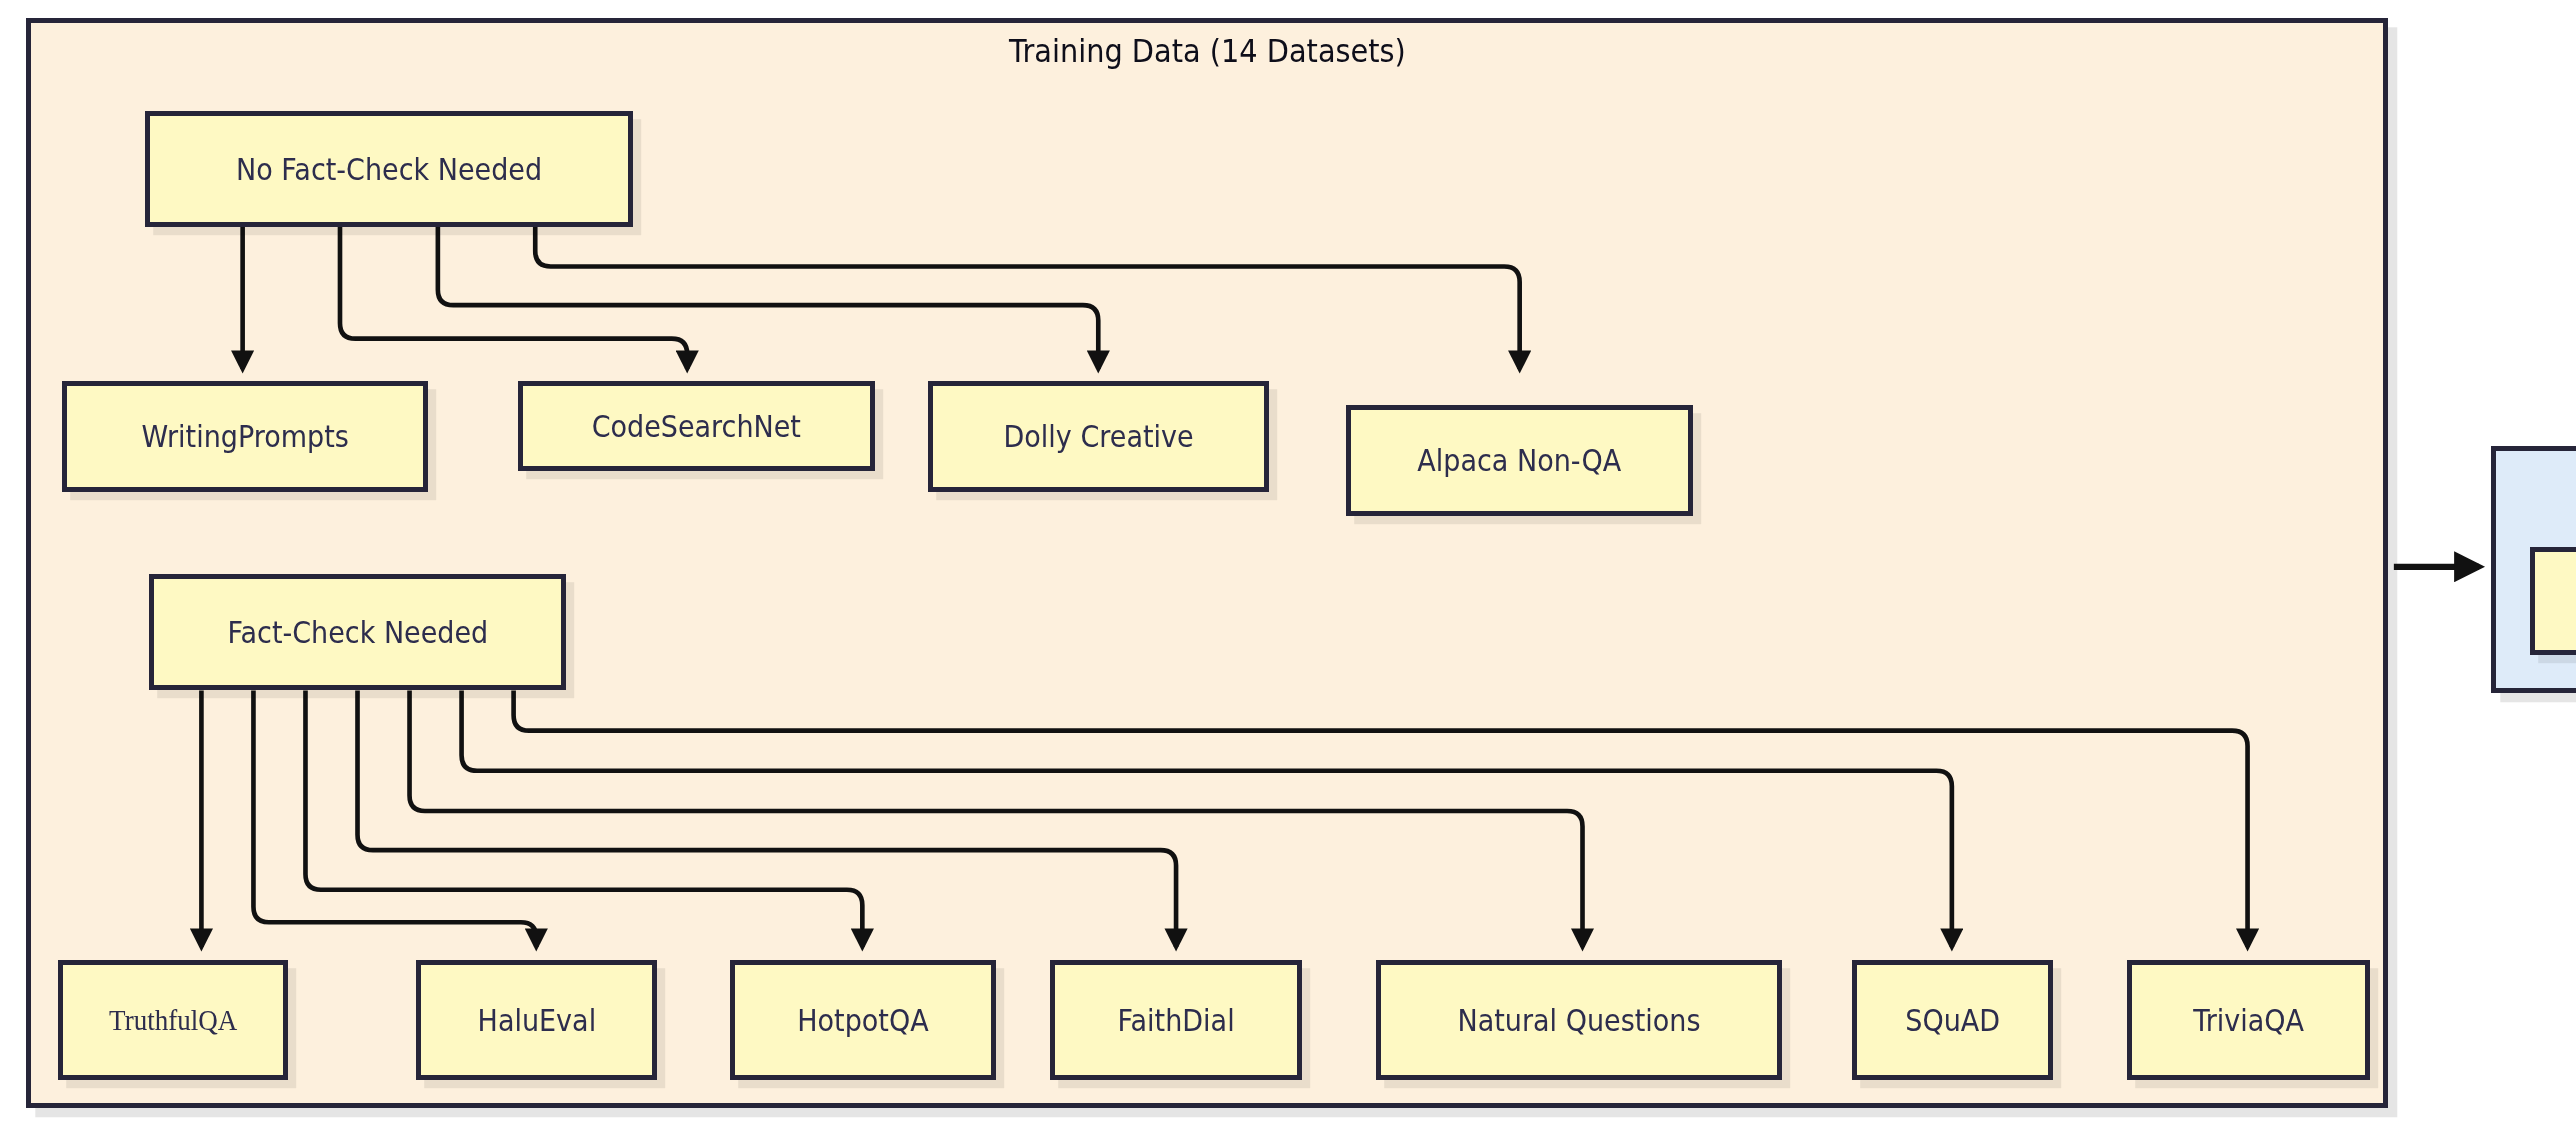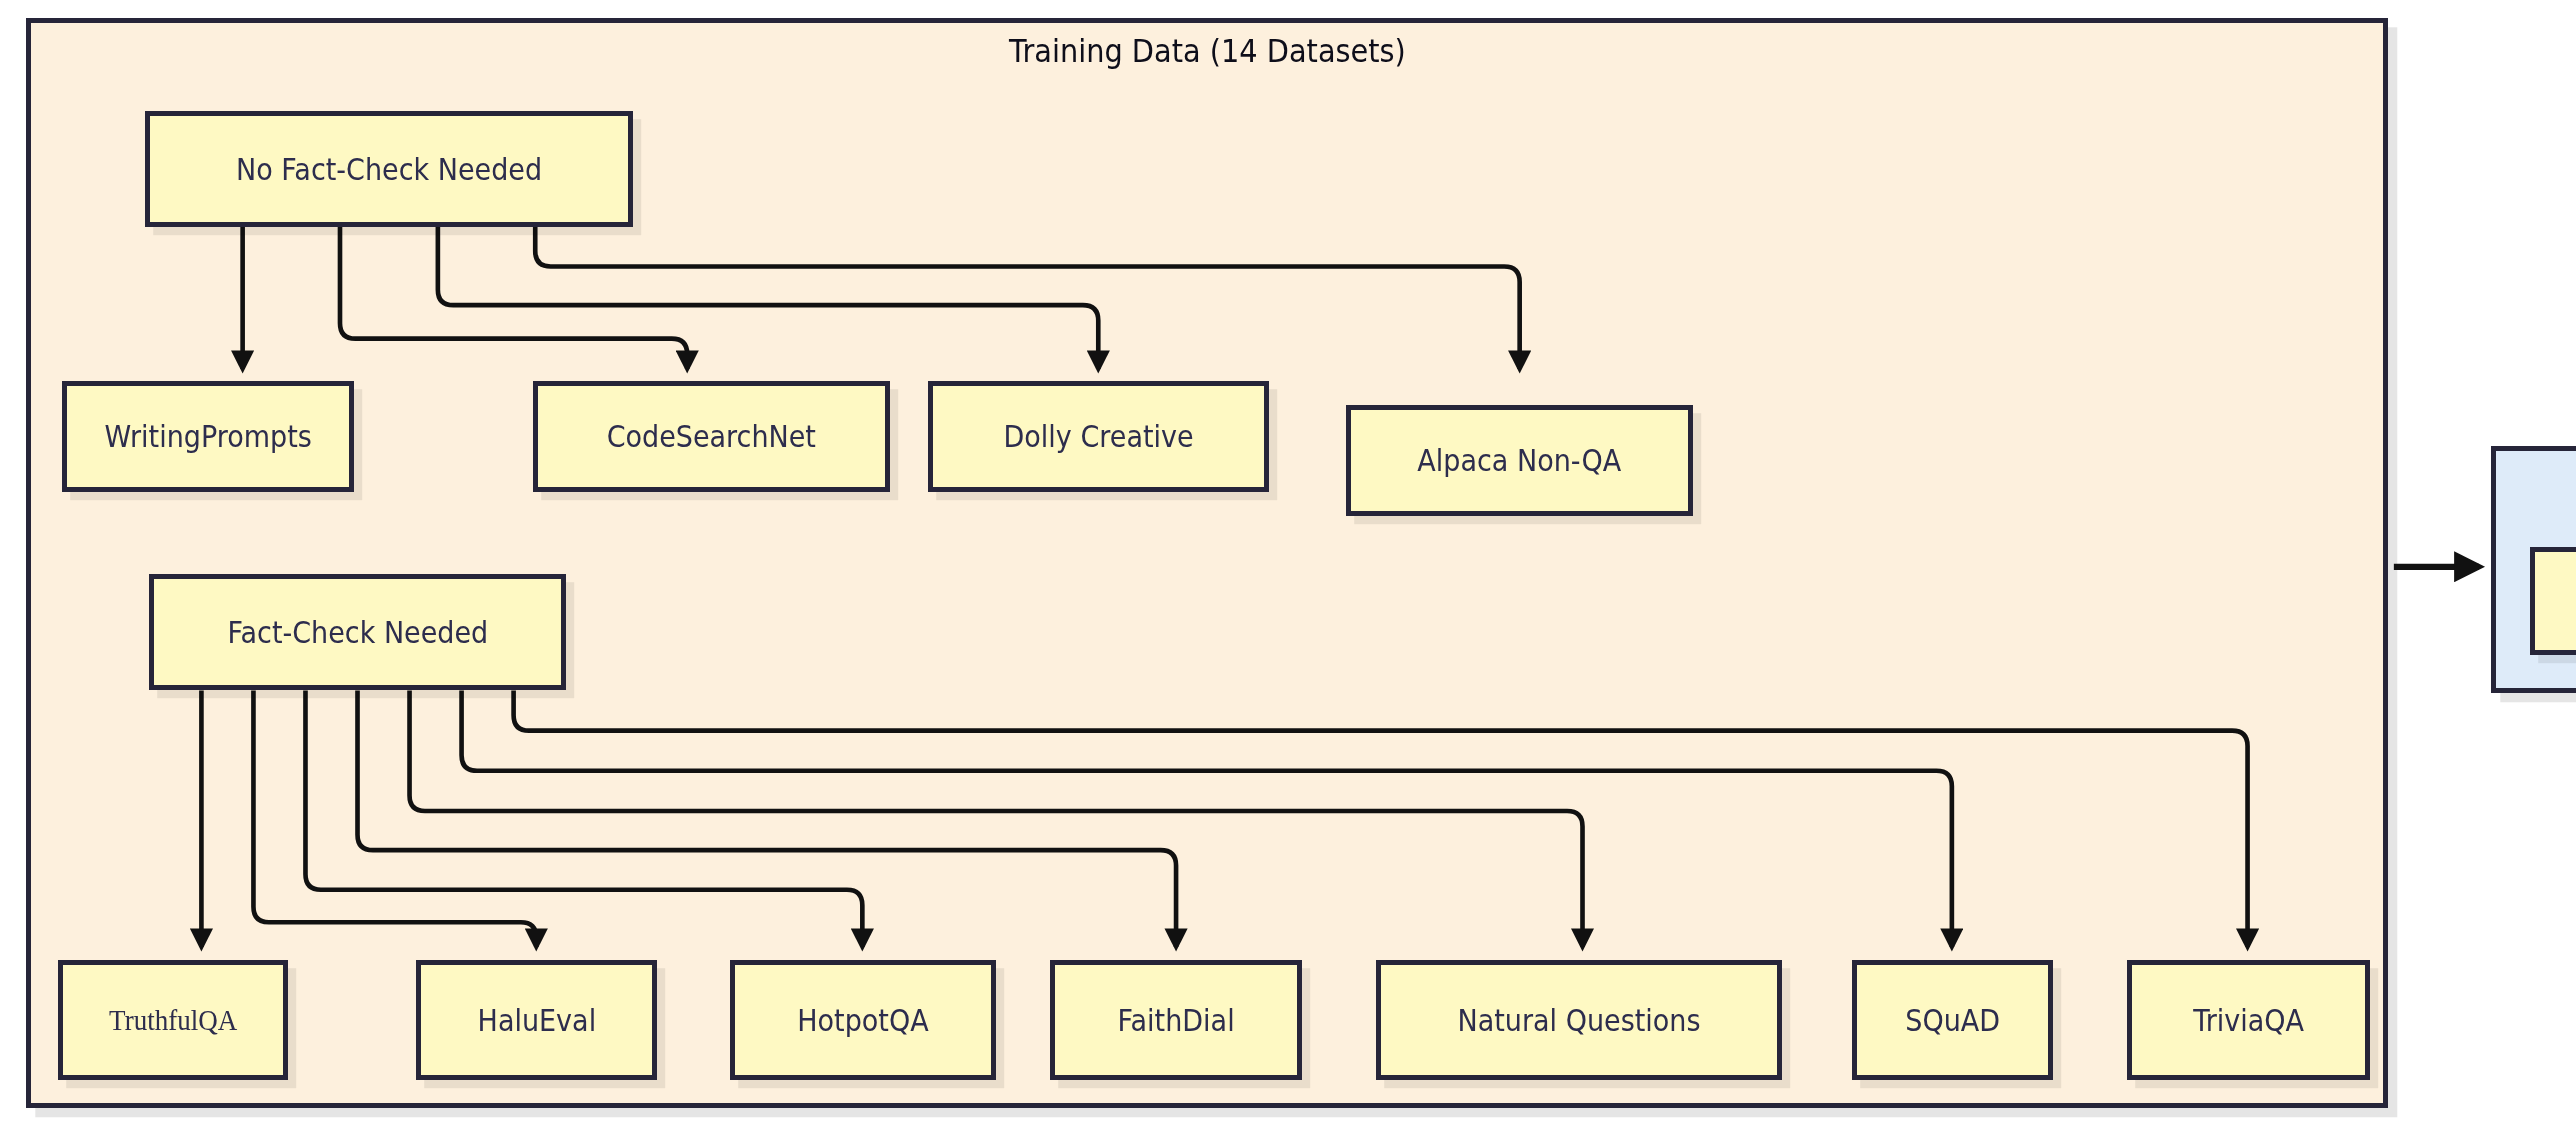--- a/index.html
+++ b/index.html
@@ -83,24 +83,24 @@
       <path d="M4647 1100 H4812" marker-end="url(#arrow)"></path>
       <path d="M5692 1167 H5797" marker-end="url(#arrow)"></path>
       <path d="M6472 1167 H6582" marker-end="url(#arrow)"></path>
     </g>
   </svg>
 
   <div class="node" style="left:145px;top:111px;width:488px;height:116px;">
       <span class="lbl">No Fact-Check Needed</span>
     </div>
 
-  <div class="node" style="left:62px;top:381px;width:292px;height:111px;align-items:center;">
+  <div class="node" style="left:62px;top:381px;width:366px;height:111px;align-items:center;">
       <span class="lbl">WritingPrompts</span>
     </div>
-  <div class="node" style="left:533px;top:381px;width:357px;height:111px;">
+  <div class="node" style="left:518px;top:381px;width:357px;height:90px;">
       <span class="lbl">CodeSearchNet</span>
     </div>
   <div class="node" style="left:928px;top:381px;width:341px;height:111px;">
       <span class="lbl">Dolly Creative</span>
     </div>
   <div class="node" style="left:1346px;top:381px;width:347px;height:111px;margin-top:24px;">
       <span class="lbl">Alpaca Non-QA</span>
     </div>
 
   <div class="node" style="left:149px;top:574px;width:417px;height:116px;">

